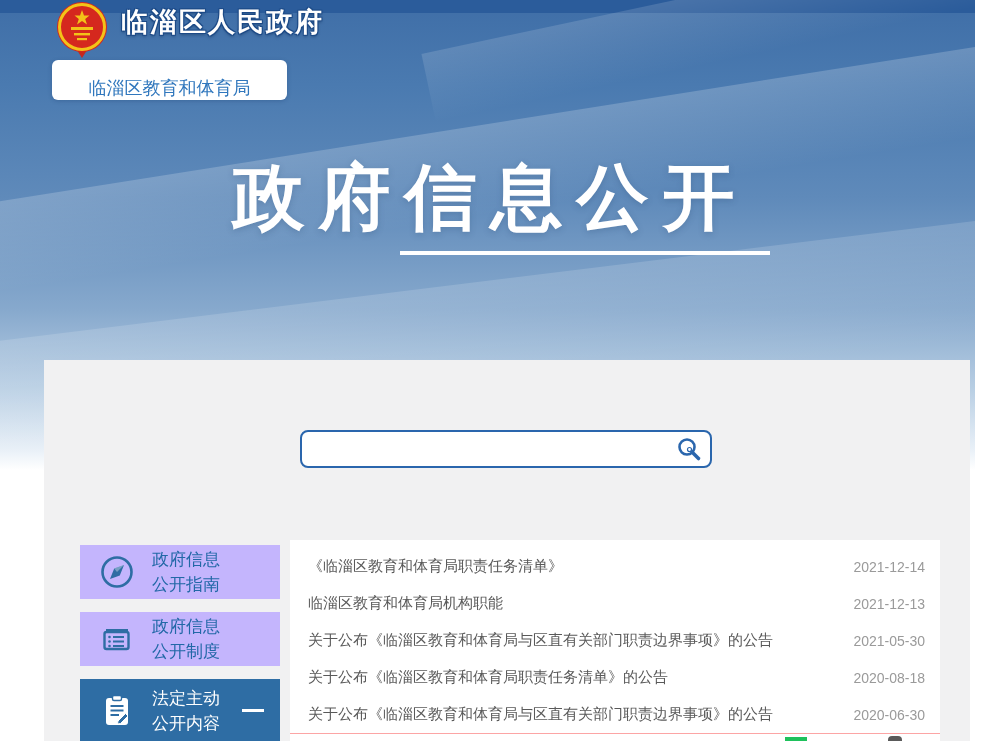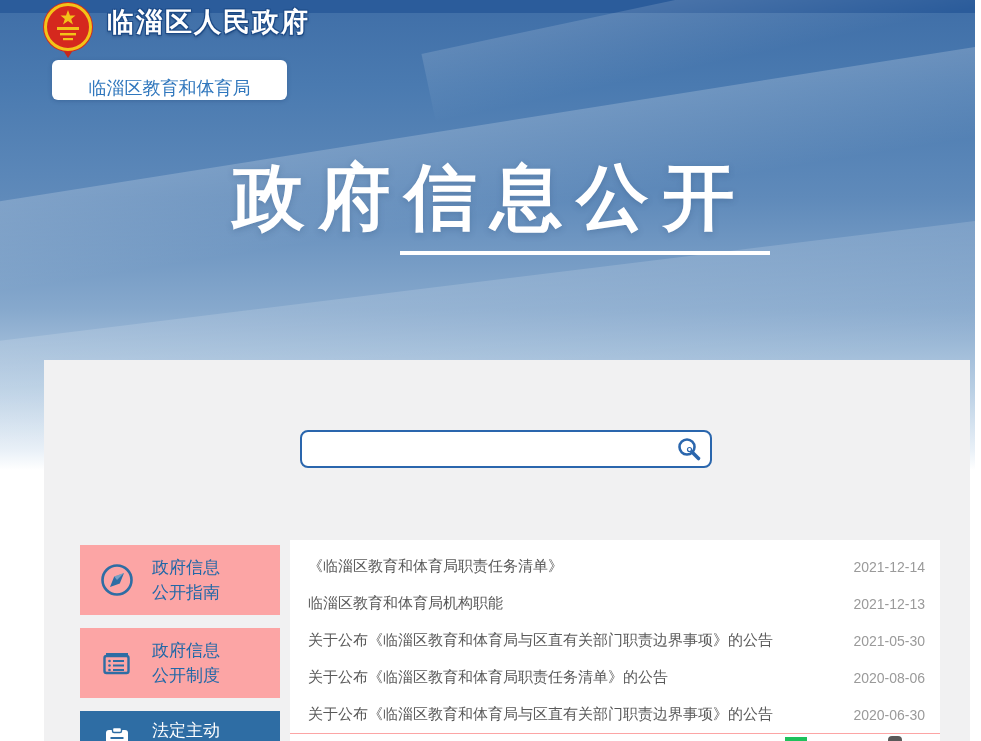--- a/index.html
+++ b/index.html
@@ -15,21 +15,21 @@
   }
   .banner .streak { position:absolute; pointer-events:none; }
   .streak.s1 { left:-120px; top:110px; width:1400px; height:90px;
     background:linear-gradient(180deg,rgba(255,255,255,.20),rgba(255,255,255,0)); transform:rotate(-9deg); }
   .streak.s2 { left:-80px; top:265px; width:1400px; height:120px;
     background:linear-gradient(180deg,rgba(255,255,255,.15),rgba(255,255,255,0)); transform:rotate(-7deg); }
   .streak.s3 { left:420px; top:-30px; width:800px; height:70px;
     background:linear-gradient(180deg,rgba(255,255,255,.14),rgba(255,255,255,0)); transform:rotate(-12deg); }
   .topbar { position:absolute; left:0; top:0; width:100%; height:13px; background:#2b5c9b; }
   
-  .brand { position:absolute; left:41px; top:0; display:flex; align-items:flex-start; }
+  .brand { position:absolute; left:55px; top:0; display:flex; align-items:flex-start; }
   .emblem { display:block; }
   .site-title {
     margin:4px 0 0 12px; font-size:27px; font-weight:bold; color:#ffffff; letter-spacing:2px;
     text-shadow:-1px -1px 0 #1c4a87, 1px -1px 0 #1c4a87, -1px 1px 0 #1c4a87, 1px 1px 0 #1c4a87, 0 2px 3px rgba(10,40,80,.5);
   }
   .dept-btn {
     position:absolute; left:52px; top:60px; width:235px; height:40px;
     background:#ffffff; border:none; border-radius:6px; cursor:pointer;
     color:#3077bd; font-size:18px; font-family:inherit;
     display:flex; align-items:flex-end; justify-content:center;
@@ -51,22 +51,22 @@
   }
   .searchbox input {
     flex:1; height:100%; border:none; outline:none; padding:0 10px;
     font-size:15px; font-family:inherit; color:#333; background:transparent;
   }
   .search-btn { width:42px; height:100%; border:none; background:transparent; cursor:pointer;
     display:flex; align-items:center; justify-content:center; }
   
   .sidebar { position:absolute; left:80px; top:545px; width:200px; }
   .side-item {
-    display:flex; align-items:center; gap:16px; height:70px; margin-bottom:13px;
-    background:#fca5a5; padding-left:18px; cursor:pointer; position:relative;
+    display:flex; align-items:center; gap:16px; height:54px; margin-bottom:13px;
+    background:#c4b5fd; padding-left:18px; cursor:pointer; position:relative;
   }
   .side-item .labels { font-size:17px; line-height:25px; color:#2268a7; }
   .side-item.active { background:#2e6da4; height:64px; }
   .side-item.active .labels { color:#ffffff; }
   .collapse-bar { position:absolute; right:16px; top:30px; width:22px; height:3px; background:#ffffff; }
   
   .doclist {
     position:absolute; left:290px; top:540px; width:650px; height:201px;
     background:#ffffff; padding-top:8px;
   }
@@ -182,21 +182,21 @@
     <div class="row">
       <span class="t">临淄区教育和体育局机构职能</span>
       <span class="d">2021-12-13</span>
     </div>
     <div class="row">
       <span class="t">关于公布《临淄区教育和体育局与区直有关部门职责边界事项》的公告</span>
       <span class="d">2021-05-30</span>
     </div>
     <div class="row">
       <span class="t">关于公布《临淄区教育和体育局职责任务清单》的公告</span>
-      <span class="d">2020-08-06</span>
+      <span class="d">2020-08-18</span>
     </div>
     <div class="row">
       <span class="t">关于公布《临淄区教育和体育局与区直有关部门职责边界事项》的公告</span>
       <span class="d">2020-06-30</span>
     </div>
   </div>
 </div>
 
 <div class="partial-green"></div>
 <div class="partial-dark"></div>

